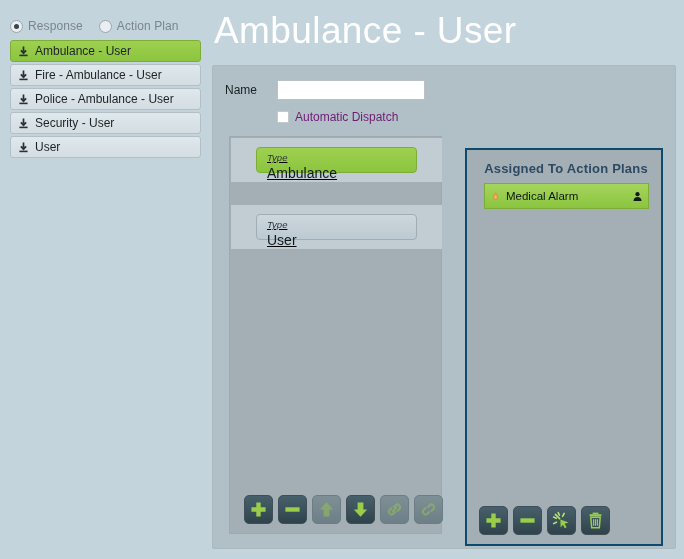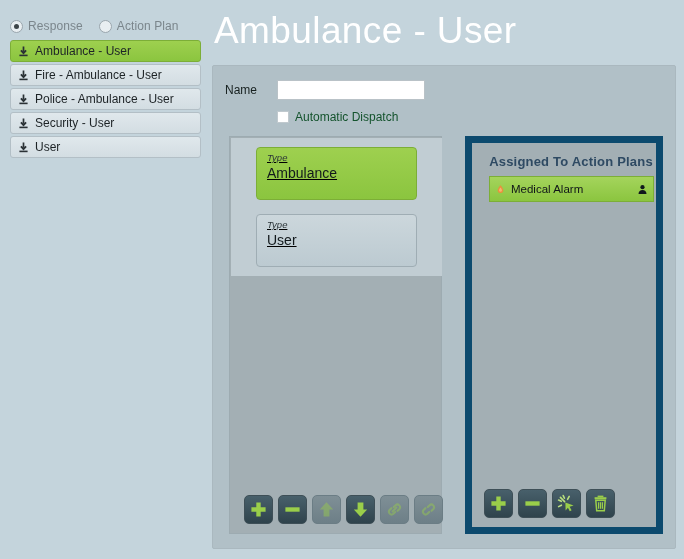--- a/index.html
+++ b/index.html
@@ -150,52 +150,52 @@
     margin-left: 52px;
   }
   .chk {
     width: 12px; height: 12px;
     background: #ffffff;
     border: 1px solid #c0c9ce;
     flex: none;
   }
   #dispatch-label {
     font-size: 12px;
-    color: #14532d;
+    color: #701a75;
     margin-left: 6px;
   }
 
   
   #col-left {
     position: absolute;
     left: 16px; top: 70px;
     width: 213px; height: 398px;
     background: #a3afb4;
     border: 1px solid #9dabb1;
   }
   #col-right {
     position: absolute;
-    left: 252px; top: 70px;
+    left: 252px; top: 82px;
     width: 198px; height: 398px;
     background: #a3afb4;
-    border: 7px solid #0c4a6e;
+    border: 2px solid #0c4a6e;
   }
 
   
   .card-wrap {
     position: absolute;
     left: 1px;
     width: 211px;
     background: #c1cdd3;
     padding: 9px 0;
   }
   .type-card {
     margin: 0 auto;
     width: 161px;
-    height: 53px;
+    height: 26px;
     border: 1px solid #9fadb4;
     border-radius: 4px;
     background: linear-gradient(#ccd7dc, #bccad1);
     padding: 4px 0 0 10px;
     text-decoration: underline;
   }
   .type-card.sel {
     background: linear-gradient(#9ed04f, #8bc53f);
     border-color: #7cae37;
   }

